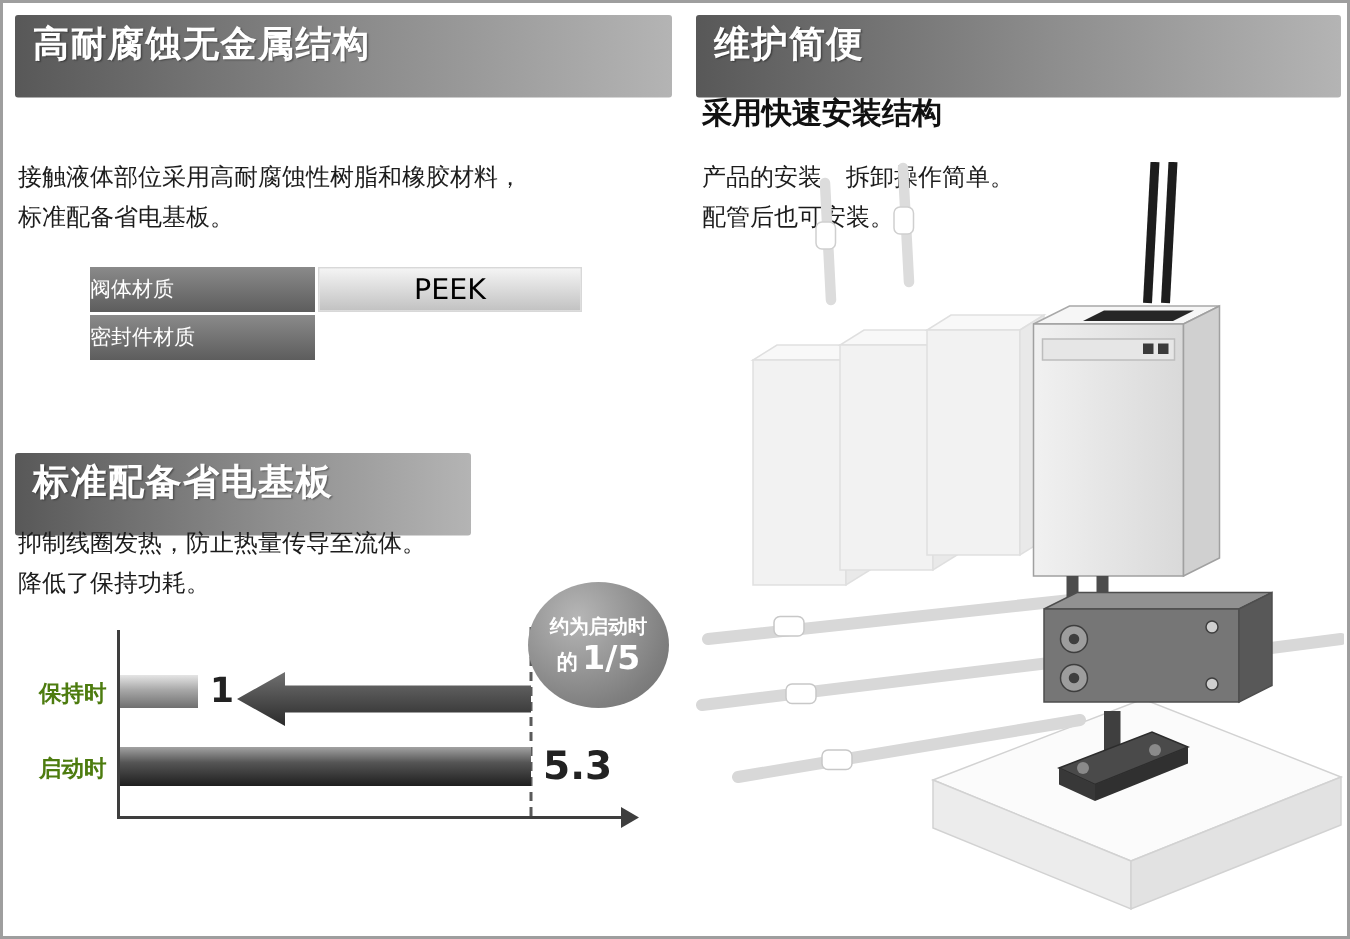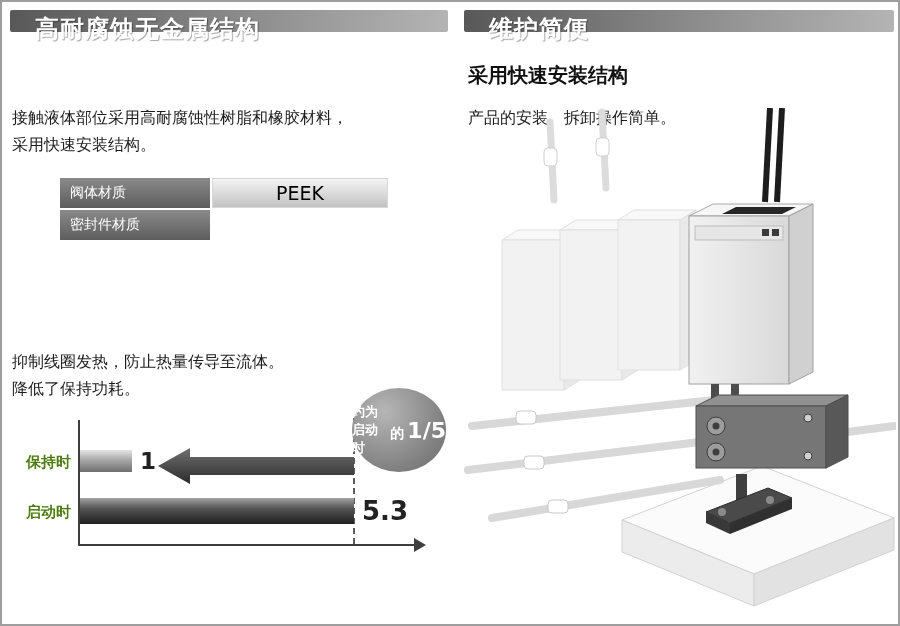--- a/index.html
+++ b/index.html
@@ -1,39 +1,39 @@
 <!DOCTYPE html>
 <html><head>
 <meta charset="utf-8">
 <style>
   * { margin:0; padding:0; box-sizing:border-box; }
   html,body { background:#ffffff; }
   body { font-family:"DejaVu Sans","Liberation Sans",sans-serif; }
   .page { position:relative; width:900px; height:626px; background:#ffffff; border:2px solid #9e9e9e; overflow:hidden; }
 
-  .banner { position:absolute; height:22px; background:linear-gradient(to right,#585858 0%,#8d8d8d 55%,#b4b4b4 100%);
-            color:#ffffff; font-size:24px; font-weight:bold; line-height:39px; padding-left:25px;
+  .banner { position:absolute; height:55px; background:linear-gradient(to right,#585858 0%,#8d8d8d 55%,#b4b4b4 100%);
+            color:#ffffff; font-size:24px; font-weight:bold; line-height:39px; padding-left:12px;
             letter-spacing:1px; text-shadow:1px 1px 1px rgba(0,0,0,.35); border-radius:2px; }
   #banner-corrosion { left:8px; top:8px; width:438px; }
   #banner-power { left:8px; top:300px; width:304px; }
   #banner-maintenance { left:462px; top:8px; width:430px; }
 
   .subtitle { position:absolute; font-size:20px; font-weight:bold; color:#111; }
   #subtitle-peek { left:10px; top:60px; }
   #subtitle-install { left:466px; top:60px; }
 
   .bodytext { position:absolute; font-size:16px; color:#1c1c1c; line-height:27px; }
   #body-corrosion { left:10px; top:102px; }
   #body-power { left:10px; top:346px; }
   #body-maintenance { left:466px; top:102px; }
 
   .mat-table { position:absolute; left:58px; top:176px; width:328px; }
   .mat-row { display:flex; height:30px; margin-bottom:2px; }
   .mat-label { width:150px; background:linear-gradient(#8a8a8a,#5d5d5d); color:#fff; font-size:14px;
-               display:flex; align-items:center; padding-left:10px; margin-right:2px; }
+               display:flex; align-items:center; margin-right:2px; }
   .mat-value { flex:1; background:linear-gradient(#f4f4f4,#c2c2c2); display:flex; align-items:center;
                justify-content:center; font-weight:normal; font-size:19px; color:#000; border:1px solid #d8d8d8; }
 
   .chart { position:absolute; left:10px; top:400px; width:445px; height:185px; overflow:visible; }
   .axis-y { position:absolute; left:66px; top:18px; width:2px; height:126px; background:#3e3e3e; }
   .axis-x { position:absolute; left:66px; top:142px; width:338px; height:2px; background:#3e3e3e; }
   .axis-arrow { position:absolute; left:402px; top:136px; width:0; height:0;
                 border-left:12px solid #3e3e3e; border-top:7px solid transparent; border-bottom:7px solid transparent; }
   .dash-line { position:absolute; left:341px; top:16px; height:126px; width:0; border-left:2px dashed #5a5a5a; }
   .cat-label { position:absolute; left:14px; font-size:15px; font-weight:bold; color:#4d7c0f; }
@@ -42,50 +42,51 @@
   #hold-row { top:48px; height:22px; } #start-row { top:96px; height:26px; }
   .bar { height:100%; }
   .bar-hold { background:linear-gradient(#e5e5e5,#a8a8a8 45%,#6f6f6f); }
   .bar-start { background:linear-gradient(#a2a2a2,#555555 40%,#1f1f1f); }
   .bar-val { margin-left:8px; font-weight:bold; color:#222; white-space:nowrap; }
   #hold-val { font-size:23px; } #start-val { font-size:26px; }
   .reduce-arrow { position:absolute; left:146px; top:44px; }
   .xaxis-label { position:absolute; left:110px; top:152px; width:220px; text-align:center; font-size:15px; color:#222; }
   .badge { position:absolute; left:340px; top:-14px; width:94px; height:84px; border-radius:50%; z-index:2;
            background:radial-gradient(circle at 35% 28%, #b6b6b6, #7f7f7f 70%, #6d6d6d);
-           color:#fff; display:flex; flex-direction:row; align-items:center; justify-content:center; }
+           color:#fff; display:flex; flex-direction:column; align-items:center; justify-content:center; }
   .badge-line1 { font-size:13px; font-weight:bold; }
   .badge-line2 { display:flex; align-items:baseline; gap:3px; font-weight:bold; }
   .badge-prefix { font-size:14px; } .badge-frac { font-size:22px; }
 
   .illus { position:absolute; left:462px; top:106px; width:432px; height:512px; }
 </style>
 </head>
 <body>
 
 <div class="page">
 
   <div class="banner" id="banner-corrosion">高耐腐蚀无金属结构</div>
 
 
   <div class="bodytext" id="body-corrosion">
     <div>接触液体部位采用高耐腐蚀性树脂和橡胶材料，</div>
-    <div>采用快速安装结构。</div>
+    <div>标准配备省电基板。</div>
   </div>
 
   <div class="mat-table">
     <div class="mat-row">
       <div class="mat-label">阀体材质</div>
       <div class="mat-value">PEEK</div>
     </div>
     <div class="mat-row">
       <div class="mat-label">密封件材质</div>
     </div>
   </div>
 
+  <div class="banner" id="banner-power">标准配备省电基板</div>
 
   <div class="bodytext" id="body-power">
     <div>抑制线圈发热，防止热量传导至流体。</div>
     <div>降低了保持功耗。</div>
   </div>
 
   <div class="chart">
     <div class="axis-y"></div>
     <div class="axis-x"></div>
     <div class="axis-arrow"></div>
@@ -122,20 +123,21 @@
       </div>
     </div>
   </div>
 
   <div class="banner" id="banner-maintenance">维护简便</div>
 
   <div class="subtitle" id="subtitle-install">采用快速安装结构</div>
 
   <div class="bodytext" id="body-maintenance">
     <div>产品的安装、拆卸操作简单。</div>
+    <div>配管后也可安装。</div>
   </div>
 
   <svg class="illus" viewBox="0 0 432 512">
     <defs>
       <linearGradient id="gFace" x1="0" y1="0" x2="1" y2="0">
         <stop offset="0" stop-color="#f1f1f1"></stop>
           <stop offset="1" stop-color="#d9d9d9"></stop>
       </linearGradient>
     </defs>
 

